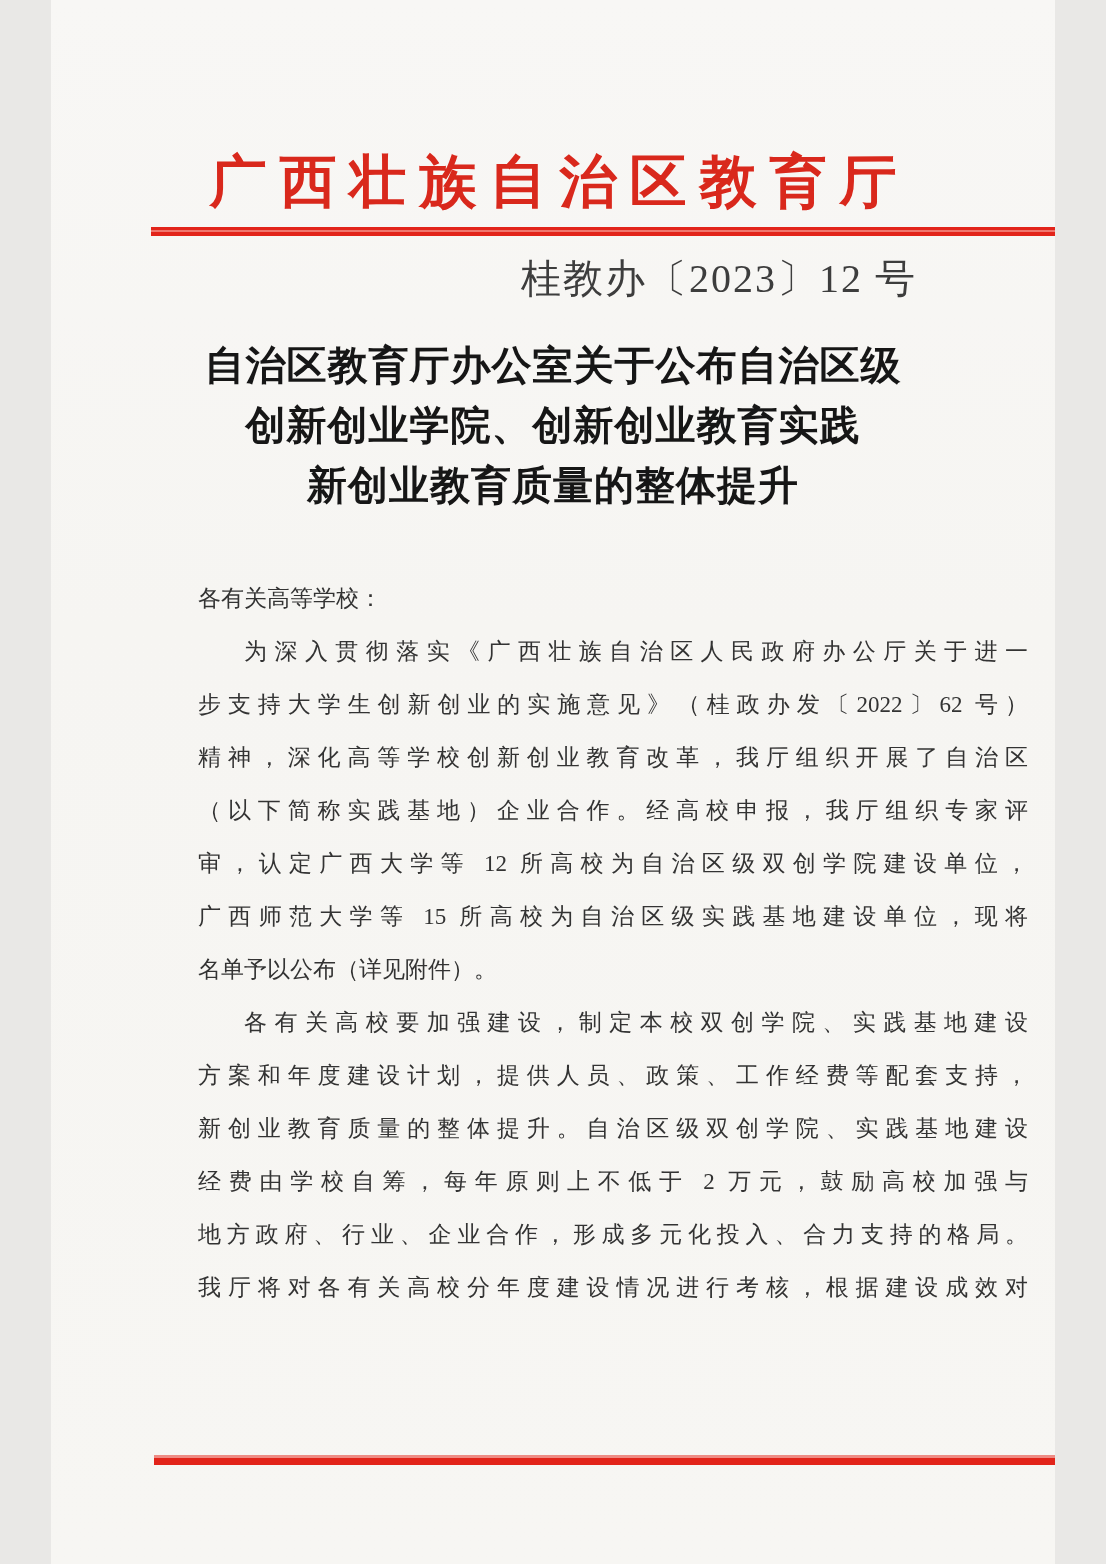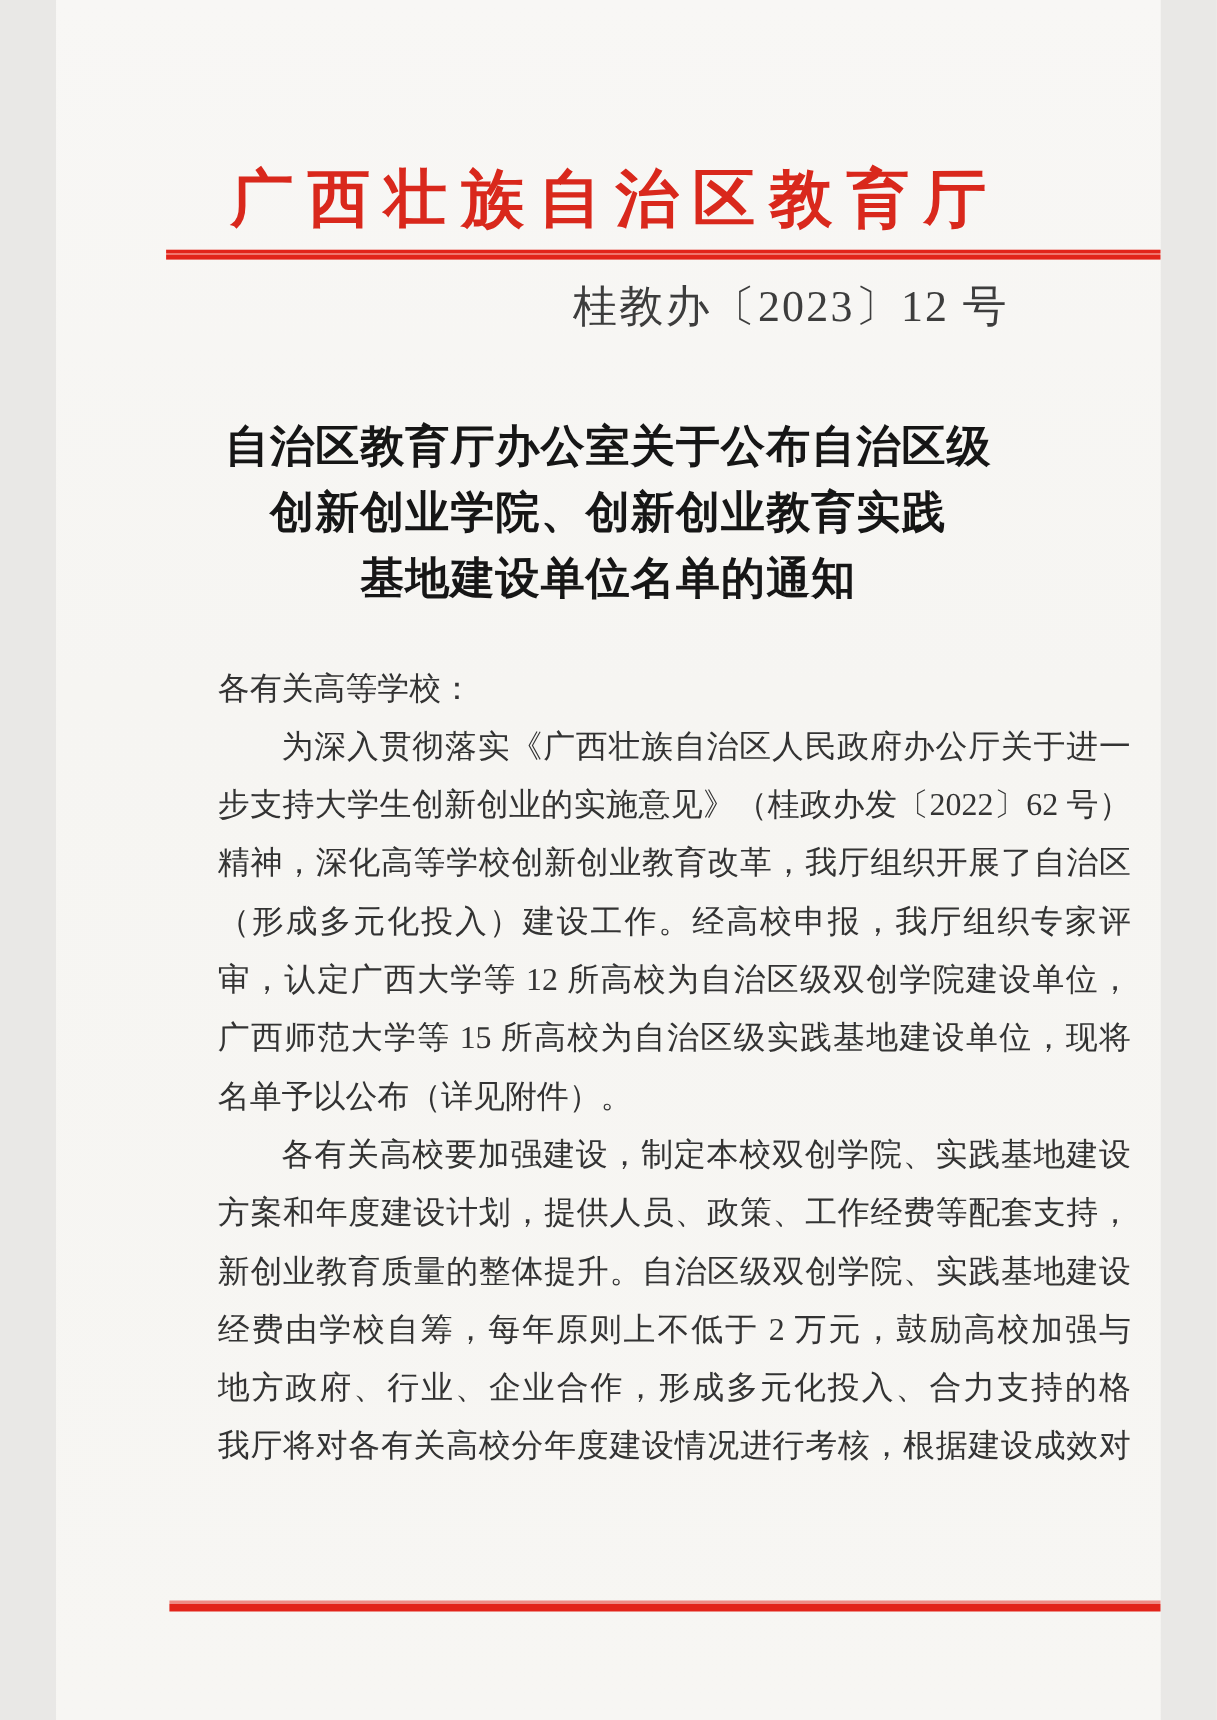--- a/index.html
+++ b/index.html
@@ -60,40 +60,41 @@
     right: 138px;
     font-size: 40px;
     color: #3d3d3d;
     letter-spacing: 2px;
     line-height: 38px;
     white-space: nowrap;
   }
 
   .doc-title {
     position: absolute;
-    top: 376px;
+    top: 339px;
     left: 0;
     width: 100%;
     text-align: center;
     color: #161616;
+    font-family: Liberation Mono, monospace;
   }
   .doc-title .title-line {
     font-size: 40px;
     font-weight: bold;
     line-height: 60px;
     letter-spacing: 1px;
     white-space: nowrap;
   }
 
   .body-text {
     position: absolute;
-    top: 600px;
+    top: 572px;
     left: 147px;
     width: 830px;
-    font-size: 29px;
+    font-size: 23px;
     color: #333333;
   }
   .body-text .line {
     height: 53px;
     line-height: 53px;
     text-align: left;
     overflow: hidden;
     white-space: nowrap;
   }
   .body-text .line.fill {
@@ -112,29 +113,29 @@
 
   <div class="org-name">广西壮族自治区教育厅</div>
 
   <div class="rule rule-top"></div>
 
   <div class="doc-number">桂教办〔2023〕12 号</div>
 
   <div class="doc-title">
     <div class="title-line">自治区教育厅办公室关于公布自治区级</div>
     <div class="title-line">创新创业学院、创新创业教育实践</div>
-    <div class="title-line">基地建设单位名单的通知</div>
+    <div class="title-line">新创业教育质量的整体提升</div>
   </div>
 
   <div class="body-text">
     <div class="line">各有关高等学校：</div>
     <div class="line indent fill">为深入贯彻落实《广西壮族自治区人民政府办公厅关于进一</div>
     <div class="line fill">步支持大学生创新创业的实施意见》（桂政办发〔2022〕62 号）</div>
     <div class="line fill">精神，深化高等学校创新创业教育改革，我厅组织开展了自治区</div>
-    <div class="line fill">（形成多元化投入）建设工作。经高校申报，我厅组织专家评</div>
+    <div class="line fill">（以下简称实践基地）企业合作。经高校申报，我厅组织专家评</div>
     <div class="line fill">审，认定广西大学等 12 所高校为自治区级双创学院建设单位，</div>
     <div class="line fill">广西师范大学等 15 所高校为自治区级实践基地建设单位，现将</div>
     <div class="line">名单予以公布（详见附件）。</div>
     <div class="line indent fill">各有关高校要加强建设，制定本校双创学院、实践基地建设</div>
     <div class="line fill">方案和年度建设计划，提供人员、政策、工作经费等配套支持，</div>
     <div class="line fill">新创业教育质量的整体提升。自治区级双创学院、实践基地建设</div>
     <div class="line fill">经费由学校自筹，每年原则上不低于 2 万元，鼓励高校加强与</div>
     <div class="line fill">地方政府、行业、企业合作，形成多元化投入、合力支持的格局。</div>
     <div class="line fill">我厅将对各有关高校分年度建设情况进行考核，根据建设成效对</div>
   </div>

